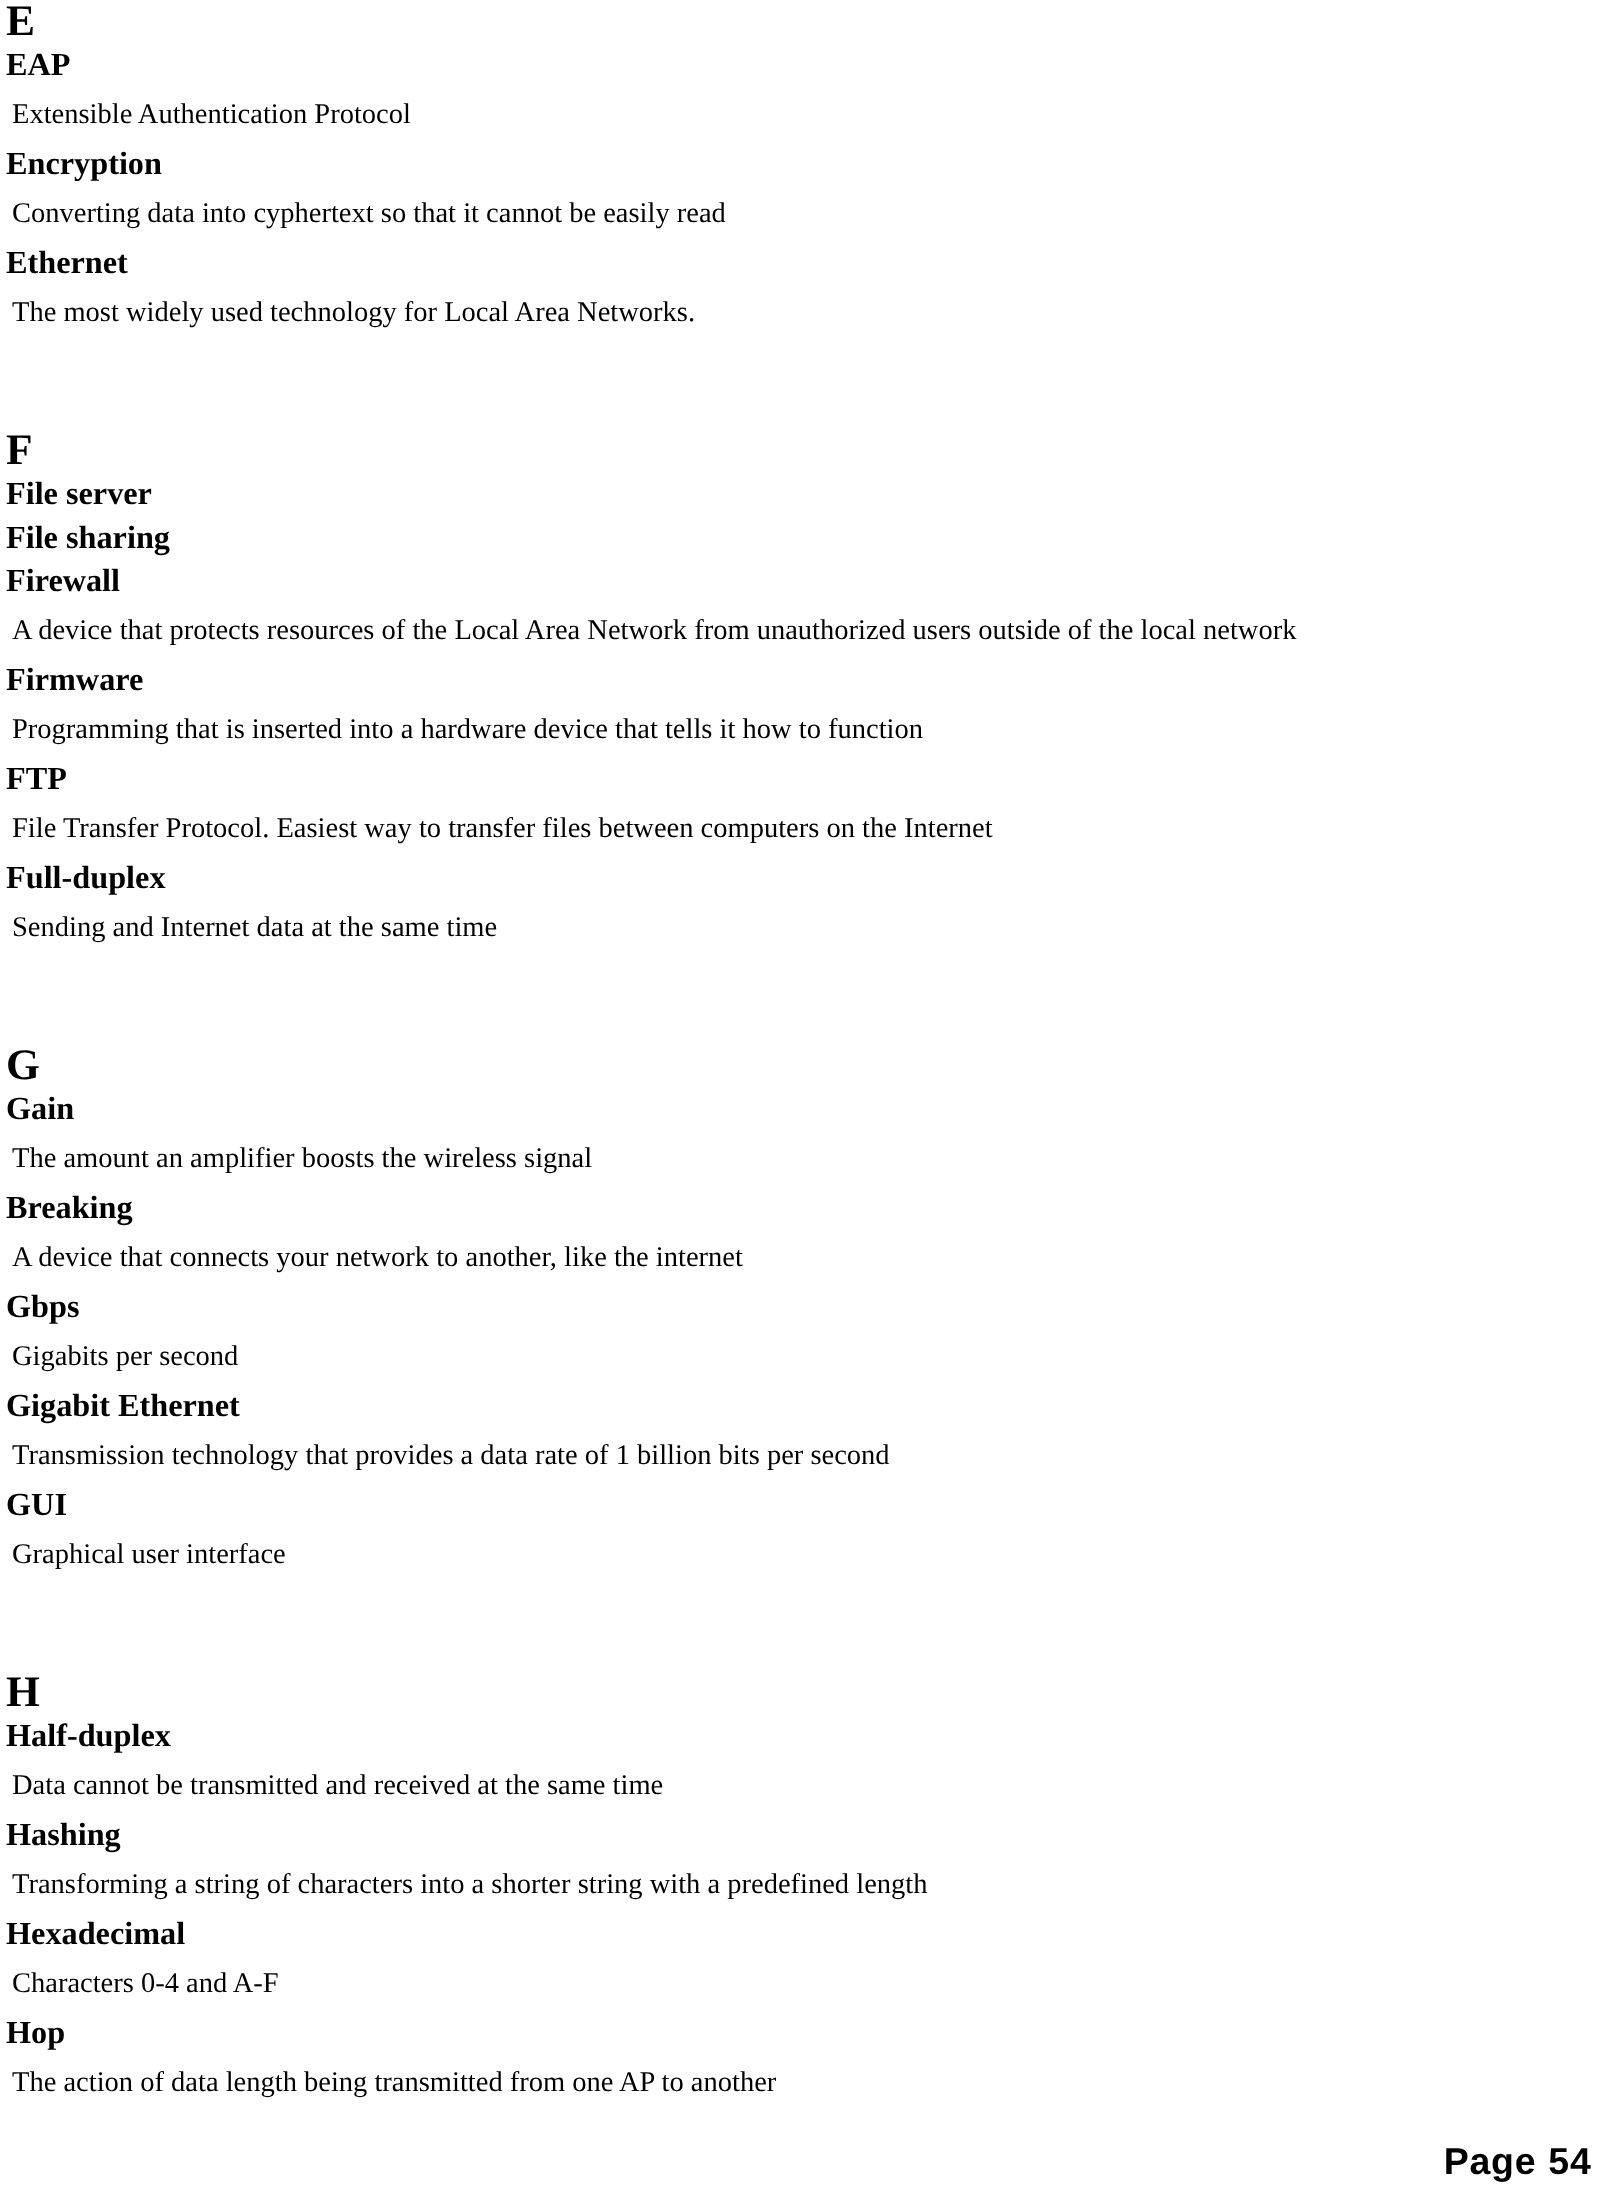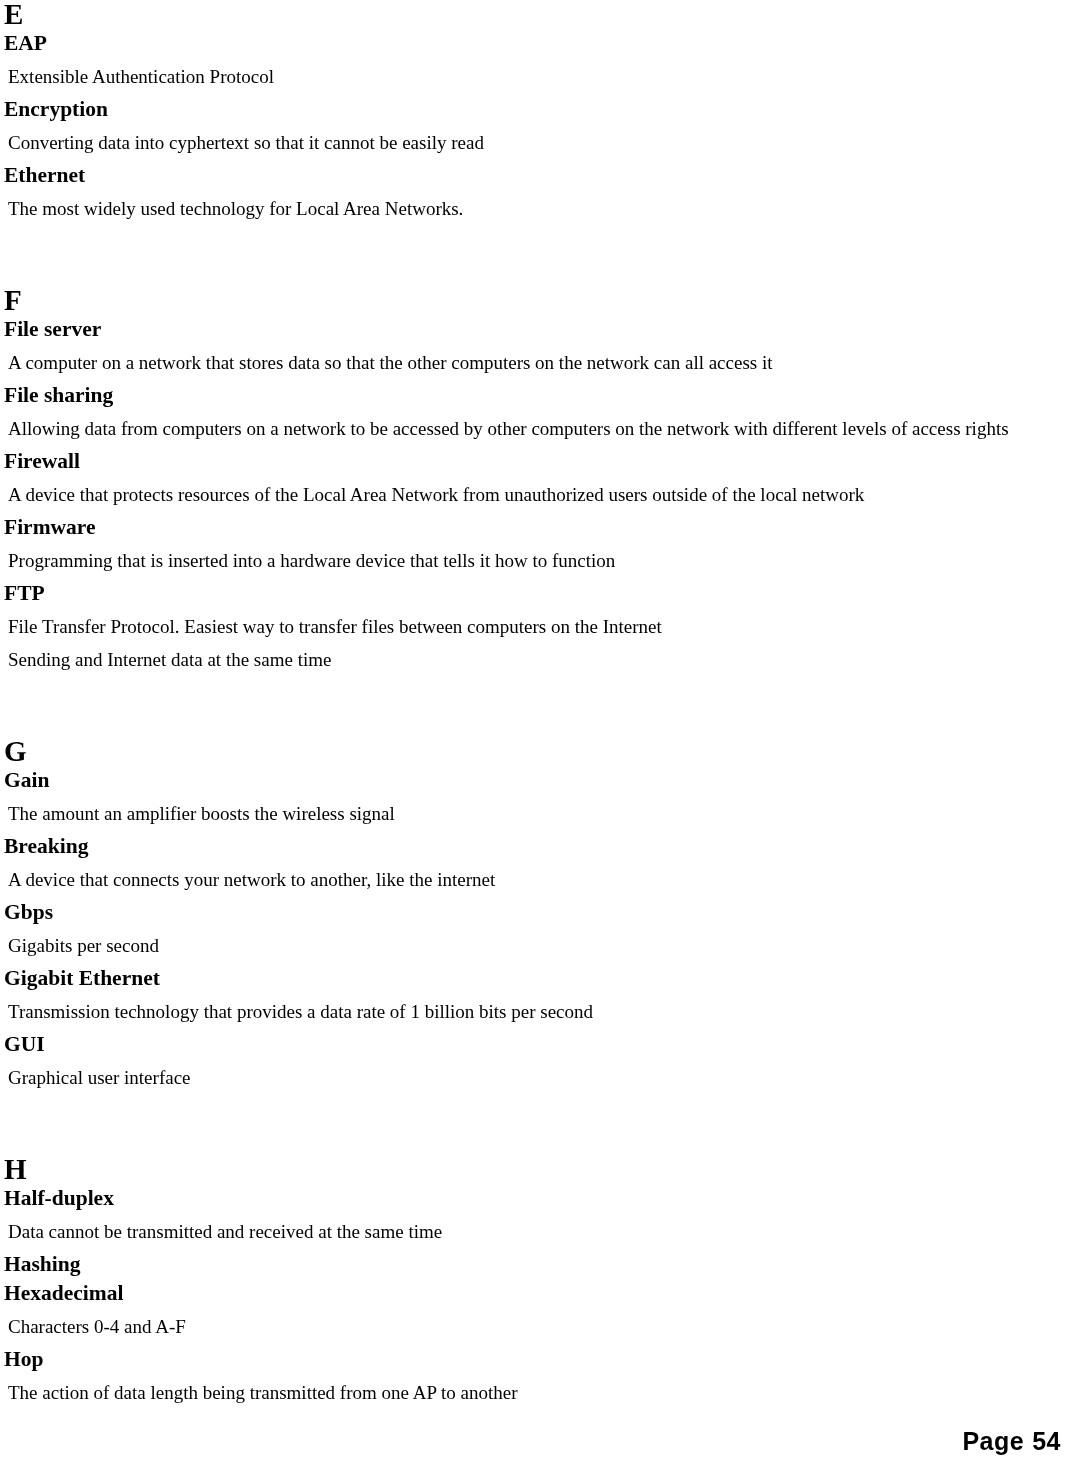--- a/index.html
+++ b/index.html
@@ -99,39 +99,38 @@
         <div class="entry">
           <div class="term">Ethernet</div>
           <div class="definition">The most widely used technology for Local Area Networks.</div>
         </div>
       </div>
       <div class="section">
         <div class="section-gap"></div>
         <div class="section-letter">F</div>
         <div class="entry">
           <div class="term">File server</div>
-          <div class="definition">A computer on a network that stores data so that the other computers on the network can all access it</div>
         </div>
         <div class="entry">
           <div class="term">File sharing</div>
-          <div class="definition">Allowing data from computers on a network to be accessed by other computers on the network with different levels of access rights</div>
         </div>
         <div class="entry">
           <div class="term">Firewall</div>
           <div class="definition">A device that protects resources of the Local Area Network from unauthorized users outside of the local network</div>
         </div>
         <div class="entry">
           <div class="term">Firmware</div>
           <div class="definition">Programming that is inserted into a hardware device that tells it how to function</div>
         </div>
         <div class="entry">
           <div class="term">FTP</div>
           <div class="definition">File Transfer Protocol. Easiest way to transfer files between computers on the Internet</div>
         </div>
         <div class="entry">
+          <div class="term">Full-duplex</div>
           <div class="definition">Sending and Internet data at the same time</div>
         </div>
       </div>
       <div class="section">
         <div class="section-gap"></div>
         <div class="section-letter">G</div>
         <div class="entry">
           <div class="term">Gain</div>
           <div class="definition">The amount an amplifier boosts the wireless signal</div>
         </div>
@@ -154,20 +153,21 @@
       </div>
       <div class="section">
         <div class="section-gap"></div>
         <div class="section-letter">H</div>
         <div class="entry">
           <div class="term">Half-duplex</div>
           <div class="definition">Data cannot be transmitted and received at the same time</div>
         </div>
         <div class="entry">
           <div class="term">Hashing</div>
+          <div class="definition">Transforming a string of characters into a shorter string with a predefined length</div>
         </div>
         <div class="entry">
           <div class="term">Hexadecimal</div>
           <div class="definition">Characters 0-4 and A-F</div>
         </div>
         <div class="entry">
           <div class="term">Hop</div>
           <div class="definition">The action of data length being transmitted from one AP to another</div>
         </div>
       </div>

